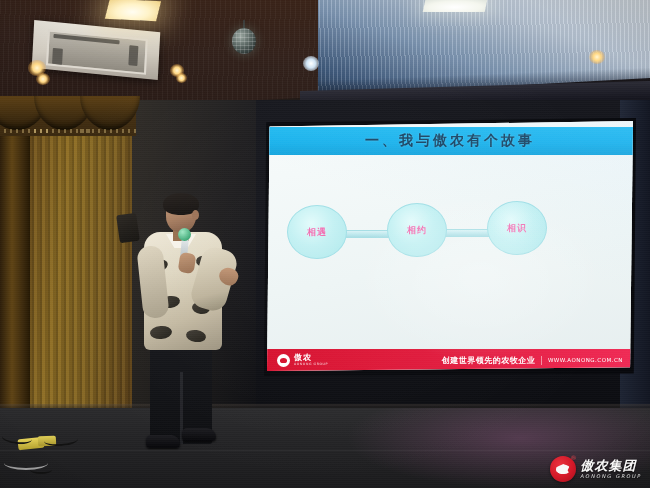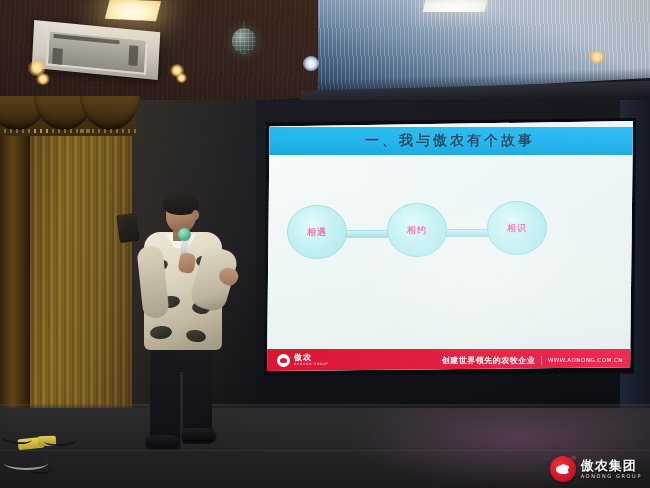--- a/index.html
+++ b/index.html
@@ -508,20 +508,21 @@
   }
 
   
   .watermark {
     position: absolute;
     right: 8px; bottom: 6px;
     display: flex;
     align-items: center;
     gap: 5px;
     opacity: 0.97;
+    font-style: italic;
   }
   .wm-mark {
     width: 26px; height: 26px;
     border-radius: 50%;
     background: radial-gradient(circle at 38% 34%, #f0333f 0%, #d81828 55%, #a90f1d 100%);
     position: relative;
     flex: 0 0 auto;
     box-shadow: 0 1px 3px rgba(0,0,0,0.5);
   }
   .wm-mark:after {

